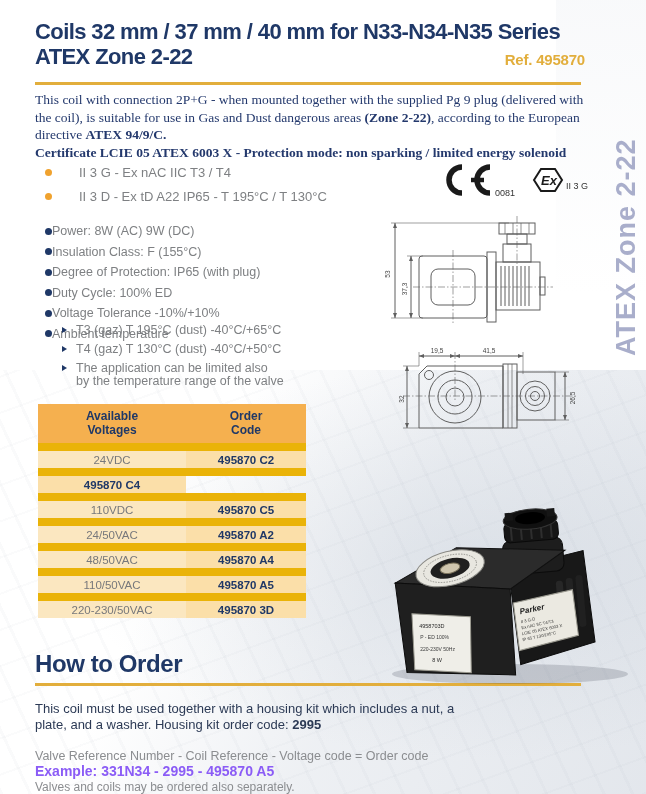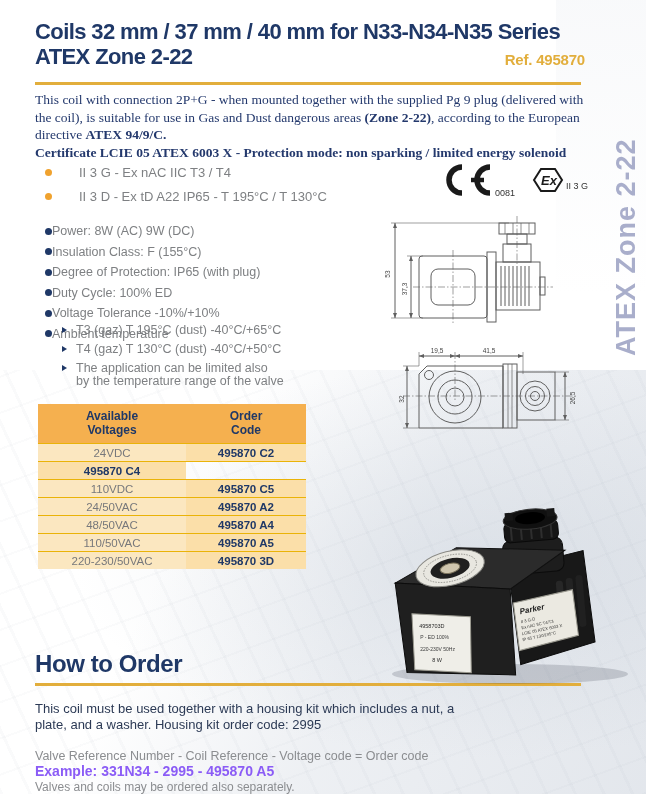--- a/index.html
+++ b/index.html
@@ -50,33 +50,33 @@
   .spec-list{left:45px;top:224px;width:340px;list-style:none;}
   .spec-list li{display:flex;align-items:center;font-size:12.5px;color:var(--c-text_gray);margin-bottom:6.5px;}
   .sub-list{left:62px;top:324px;width:330px;list-style:none;}
   .sub-list li{display:flex;align-items:flex-start;gap:9px;font-size:12.5px;color:var(--c-text_gray);margin-bottom:5px;white-space:pre-line;line-height:1.1;}
   .tri{width:0;height:0;border-left:5px solid var(--c-navy);border-top:3.5px solid transparent;border-bottom:3.5px solid transparent;margin-top:3px;flex:0 0 auto;}
 
   
   .vtable{left:38px;top:404px;width:268px;}
   .thead{display:grid;grid-template-columns:148px 120px;background:var(--c-table_header);}
   .th{color:var(--c-navy);font-weight:bold;font-size:12px;text-align:center;white-space:pre-line;padding:5px 0;line-height:1.2;}
-  .tr{display:grid;grid-template-columns:148px 120px;border-top:1px solid #eab308;}
+  .tr{display:grid;grid-template-columns:148px 120px;border-top:8px solid #eab308;}
   .td{font-size:11.5px;text-align:center;padding:3px 0 2px;}
   .td.v{color:#77787b;background:#fbe7c0;}
   .td.c{color:var(--c-navy);font-weight:bold;background:#fbdfa9;}
 
   
   .drawings{left:383px;top:214px;width:260px;height:250px;}
   .photo{left:360px;top:458px;width:286px;height:228px;z-index:3;}
 
   
   .hto-title{left:35px;top:650px;color:var(--c-navy);font-weight:bold;font-size:24px;letter-spacing:-0.4px;}
   .hto-para{left:35px;top:701px;width:440px;font-size:13px;color:#2c3a55;line-height:1.25;}
-  .hto-para b{font-weight:normal;}
+  .hto-para b{font-weight:bold;}
   .hto-formula{left:35px;top:749px;width:480px;font-size:12.5px;color:#8b8d90;}
   .hto-example{left:35px;top:763px;width:480px;font-size:14px;font-weight:bold;color:#8b5cf6;}
   .hto-note{left:35px;top:780px;width:480px;font-size:12px;color:#8b8d90;}
 
   svg text{font-family:"Liberation Sans",sans-serif;}
 </style>
 </head>
 <body>
 
 <div class="page">

